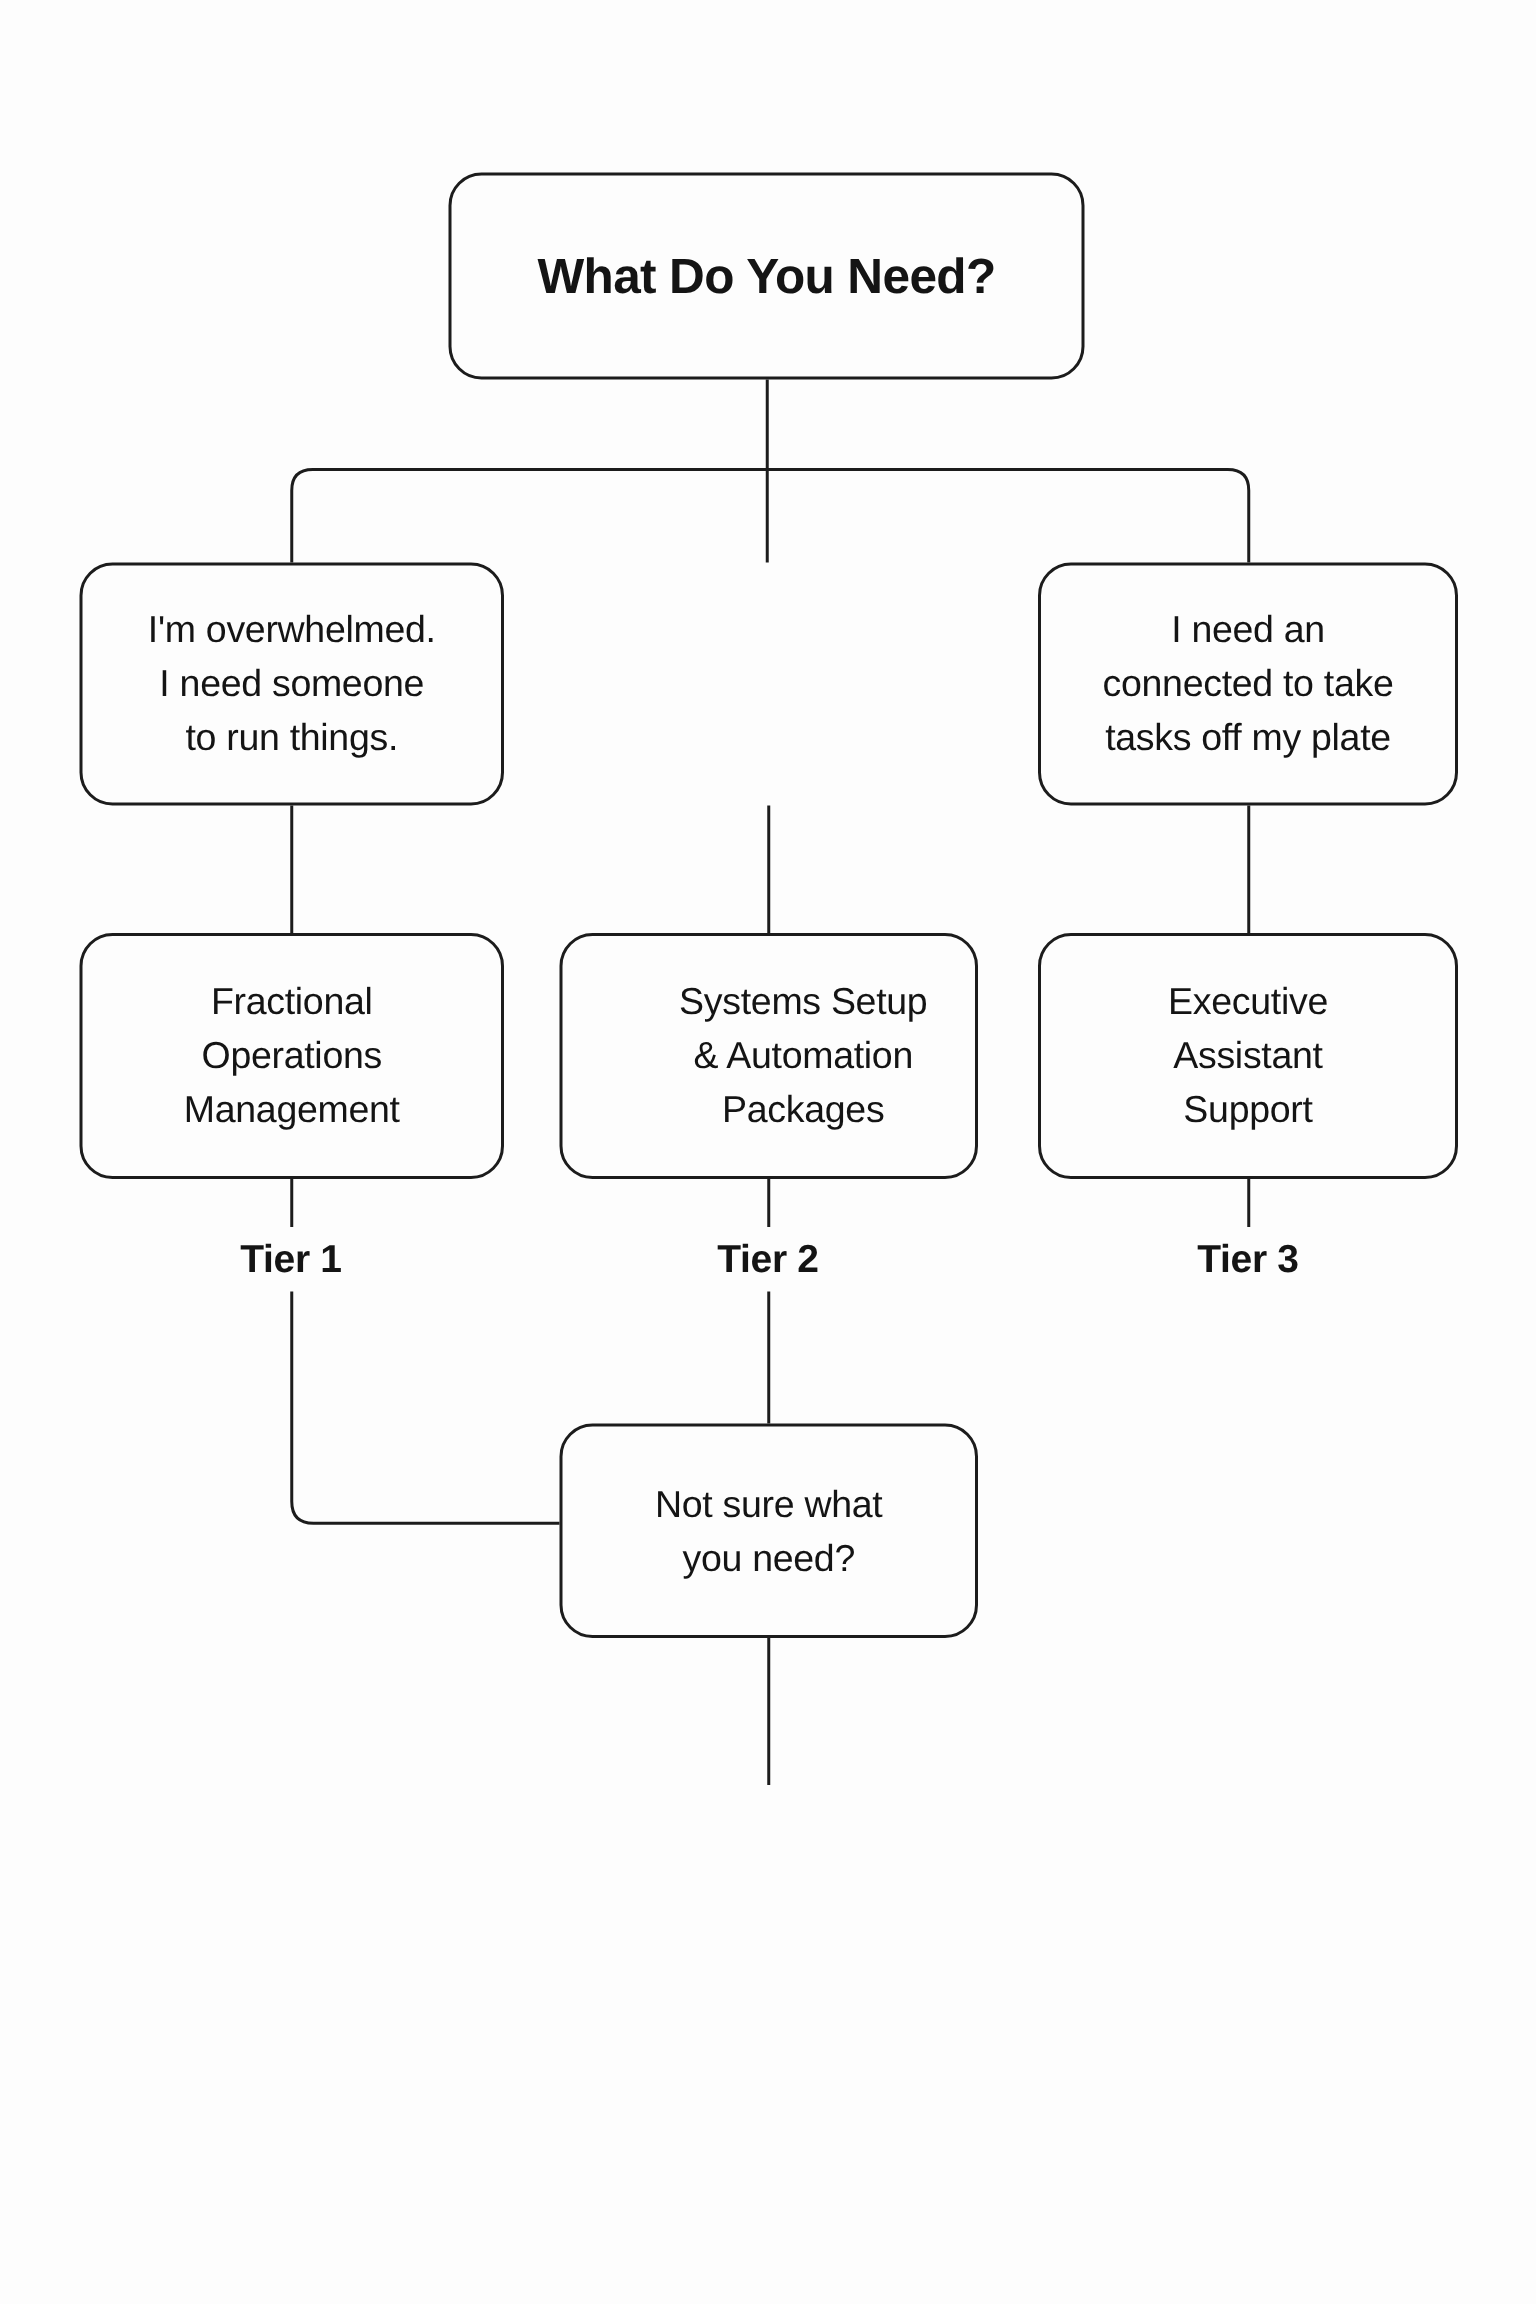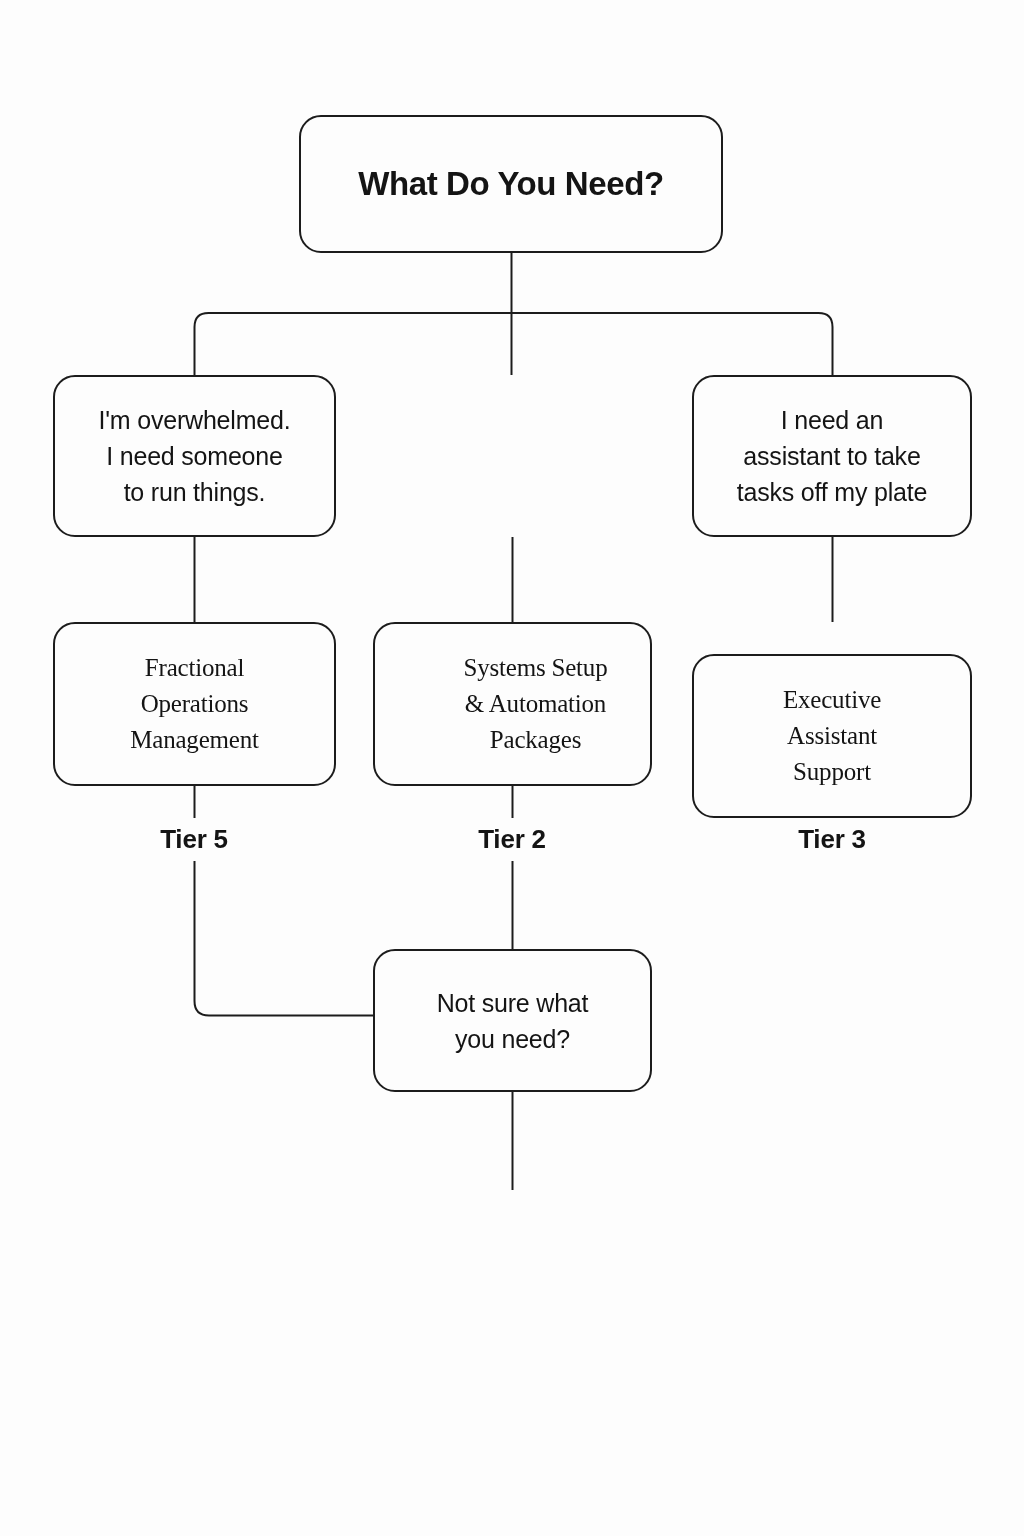--- a/index.html
+++ b/index.html
@@ -47,24 +47,24 @@
     left: 299px; top: 115px; width: 424px; height: 138px;
     font-size: 33px;
     font-weight: 600;
     line-height: 40px;
     letter-spacing: -0.4px;
   }
   .node-need { top: 375px; height: 162px; }
   .node-need-1 { left: 53px;  width: 283px; }
   .node-need-2 { left: 373px; width: 279px; }
   .node-need-3 { left: 692px; width: 280px; }
-  .node-service { top: 622px; height: 164px; font-family: Liberation Serif, serif; }
+  .node-service { top: 622px; height: 164px; }
   .node-service-1 { left: 53px;  width: 283px; }
   .node-service-2 { left: 373px; width: 279px; padding-left: 46px; }
-  .node-service-3 { left: 692px; width: 280px; margin-top: 32px; }
+  .node-service-3 { left: 692px; width: 280px; }
   .tier-label {
     position: absolute;
     top: 820px;
     width: 160px;
     text-align: center;
     font-size: 26px;
     font-weight: 600;
     line-height: 38px;
     letter-spacing: -0.2px;
   }
@@ -98,36 +98,36 @@
   </svg>
 
   <div class="node node-need node-need-1">I'm overwhelmed.
 I need someone
 to run things.</div>
 
   <div class="node node-root">What Do You Need?</div>
 
 
   <div class="node node-need node-need-3">I need an
-assistant to take
+connected to take
 tasks off my plate</div>
 
   <div class="node node-service node-service-1">Fractional
 Operations
 Management</div>
 
   <div class="node node-service node-service-2">Systems Setup
 &amp; Automation
 Packages</div>
 
   <div class="node node-service node-service-3">Executive
 Assistant
 Support</div>
 
-  <div class="tier-label tier-label-1">Tier 5</div>
+  <div class="tier-label tier-label-1">Tier 1</div>
 
   <div class="tier-label tier-label-2">Tier 2</div>
 
   <div class="tier-label tier-label-3">Tier 3</div>
 
   <div class="node node-notsure">Not sure what
 you need?</div>
 
 
 </div>

